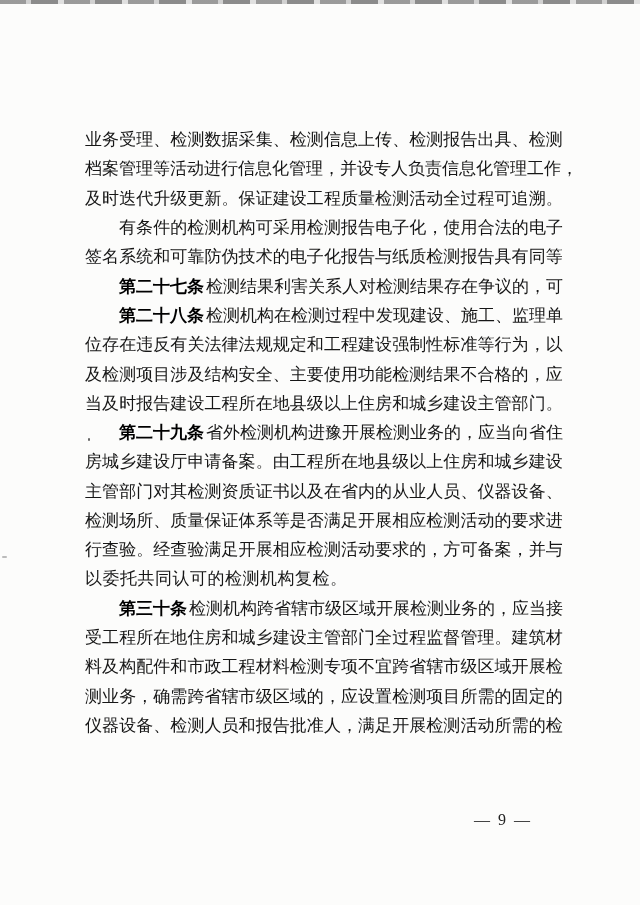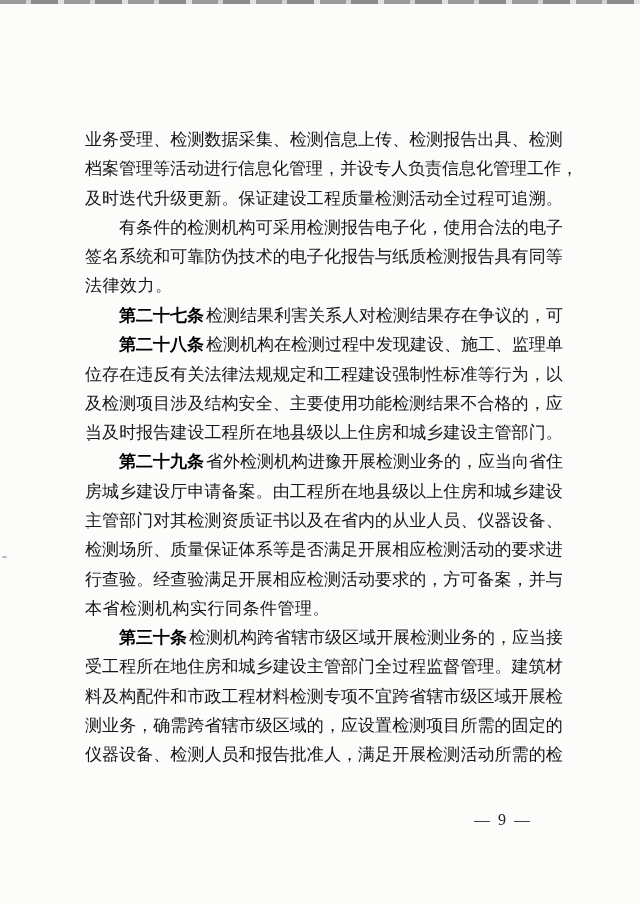--- a/index.html
+++ b/index.html
@@ -33,32 +33,31 @@
 
 <div class="page">
   <div class="scan-top"></div>
 
   <div class="doc">
       <div class="line"><span class="ch">业</span><span class="ch">务</span><span class="ch">受</span><span class="ch">理</span><span class="ch">、</span><span class="ch">检</span><span class="ch">测</span><span class="ch">数</span><span class="ch">据</span><span class="ch">采</span><span class="ch">集</span><span class="ch">、</span><span class="ch">检</span><span class="ch">测</span><span class="ch">信</span><span class="ch">息</span><span class="ch">上</span><span class="ch">传</span><span class="ch">、</span><span class="ch">检</span><span class="ch">测</span><span class="ch">报</span><span class="ch">告</span><span class="ch">出</span><span class="ch">具</span><span class="ch">、</span><span class="ch">检</span><span class="ch">测</span></div>
       <div class="line"><span class="ch">档</span><span class="ch">案</span><span class="ch">管</span><span class="ch">理</span><span class="ch">等</span><span class="ch">活</span><span class="ch">动</span><span class="ch">进</span><span class="ch">行</span><span class="ch">信</span><span class="ch">息</span><span class="ch">化</span><span class="ch">管</span><span class="ch">理</span><span class="ch">，</span><span class="ch">并</span><span class="ch">设</span><span class="ch">专</span><span class="ch">人</span><span class="ch">负</span><span class="ch">责</span><span class="ch">信</span><span class="ch">息</span><span class="ch">化</span><span class="ch">管</span><span class="ch">理</span><span class="ch">工</span><span class="ch">作</span><span class="ch">，</span></div>
       <div class="line"><span class="ch">及</span><span class="ch">时</span><span class="ch">迭</span><span class="ch">代</span><span class="ch">升</span><span class="ch">级</span><span class="ch">更</span><span class="ch">新</span><span class="ch">。</span><span class="ch">保</span><span class="ch">证</span><span class="ch">建</span><span class="ch">设</span><span class="ch">工</span><span class="ch">程</span><span class="ch">质</span><span class="ch">量</span><span class="ch">检</span><span class="ch">测</span><span class="ch">活</span><span class="ch">动</span><span class="ch">全</span><span class="ch">过</span><span class="ch">程</span><span class="ch">可</span><span class="ch">追</span><span class="ch">溯</span><span class="ch">。</span></div>
       <div class="line indent"><span class="ch">有</span><span class="ch">条</span><span class="ch">件</span><span class="ch">的</span><span class="ch">检</span><span class="ch">测</span><span class="ch">机</span><span class="ch">构</span><span class="ch">可</span><span class="ch">采</span><span class="ch">用</span><span class="ch">检</span><span class="ch">测</span><span class="ch">报</span><span class="ch">告</span><span class="ch">电</span><span class="ch">子</span><span class="ch">化</span><span class="ch">，</span><span class="ch">使</span><span class="ch">用</span><span class="ch">合</span><span class="ch">法</span><span class="ch">的</span><span class="ch">电</span><span class="ch">子</span></div>
       <div class="line"><span class="ch">签</span><span class="ch">名</span><span class="ch">系</span><span class="ch">统</span><span class="ch">和</span><span class="ch">可</span><span class="ch">靠</span><span class="ch">防</span><span class="ch">伪</span><span class="ch">技</span><span class="ch">术</span><span class="ch">的</span><span class="ch">电</span><span class="ch">子</span><span class="ch">化</span><span class="ch">报</span><span class="ch">告</span><span class="ch">与</span><span class="ch">纸</span><span class="ch">质</span><span class="ch">检</span><span class="ch">测</span><span class="ch">报</span><span class="ch">告</span><span class="ch">具</span><span class="ch">有</span><span class="ch">同</span><span class="ch">等</span></div>
-      <div class="line short">法律效力。</div>
       <div class="line indent"><span class="ch b">第</span><span class="ch b">二</span><span class="ch b">十</span><span class="ch b">七</span><span class="ch b">条</span><span class="gap"></span><span class="ch">检</span><span class="ch">测</span><span class="ch">结</span><span class="ch">果</span><span class="ch">利</span><span class="ch">害</span><span class="ch">关</span><span class="ch">系</span><span class="ch">人</span><span class="ch">对</span><span class="ch">检</span><span class="ch">测</span><span class="ch">结</span><span class="ch">果</span><span class="ch">存</span><span class="ch">在</span><span class="ch">争</span><span class="ch">议</span><span class="ch">的</span><span class="ch">，</span><span class="ch">可</span></div>
       <div class="line indent"><span class="ch b">第</span><span class="ch b">二</span><span class="ch b">十</span><span class="ch b">八</span><span class="ch b">条</span><span class="gap"></span><span class="ch">检</span><span class="ch">测</span><span class="ch">机</span><span class="ch">构</span><span class="ch">在</span><span class="ch">检</span><span class="ch">测</span><span class="ch">过</span><span class="ch">程</span><span class="ch">中</span><span class="ch">发</span><span class="ch">现</span><span class="ch">建</span><span class="ch">设</span><span class="ch">、</span><span class="ch">施</span><span class="ch">工</span><span class="ch">、</span><span class="ch">监</span><span class="ch">理</span><span class="ch">单</span></div>
       <div class="line"><span class="ch">位</span><span class="ch">存</span><span class="ch">在</span><span class="ch">违</span><span class="ch">反</span><span class="ch">有</span><span class="ch">关</span><span class="ch">法</span><span class="ch">律</span><span class="ch">法</span><span class="ch">规</span><span class="ch">规</span><span class="ch">定</span><span class="ch">和</span><span class="ch">工</span><span class="ch">程</span><span class="ch">建</span><span class="ch">设</span><span class="ch">强</span><span class="ch">制</span><span class="ch">性</span><span class="ch">标</span><span class="ch">准</span><span class="ch">等</span><span class="ch">行</span><span class="ch">为</span><span class="ch">，</span><span class="ch">以</span></div>
       <div class="line"><span class="ch">及</span><span class="ch">检</span><span class="ch">测</span><span class="ch">项</span><span class="ch">目</span><span class="ch">涉</span><span class="ch">及</span><span class="ch">结</span><span class="ch">构</span><span class="ch">安</span><span class="ch">全</span><span class="ch">、</span><span class="ch">主</span><span class="ch">要</span><span class="ch">使</span><span class="ch">用</span><span class="ch">功</span><span class="ch">能</span><span class="ch">检</span><span class="ch">测</span><span class="ch">结</span><span class="ch">果</span><span class="ch">不</span><span class="ch">合</span><span class="ch">格</span><span class="ch">的</span><span class="ch">，</span><span class="ch">应</span></div>
       <div class="line"><span class="ch">当</span><span class="ch">及</span><span class="ch">时</span><span class="ch">报</span><span class="ch">告</span><span class="ch">建</span><span class="ch">设</span><span class="ch">工</span><span class="ch">程</span><span class="ch">所</span><span class="ch">在</span><span class="ch">地</span><span class="ch">县</span><span class="ch">级</span><span class="ch">以</span><span class="ch">上</span><span class="ch">住</span><span class="ch">房</span><span class="ch">和</span><span class="ch">城</span><span class="ch">乡</span><span class="ch">建</span><span class="ch">设</span><span class="ch">主</span><span class="ch">管</span><span class="ch">部</span><span class="ch">门</span><span class="ch">。</span></div>
       <div class="line indent"><span class="ch b">第</span><span class="ch b">二</span><span class="ch b">十</span><span class="ch b">九</span><span class="ch b">条</span><span class="gap"></span><span class="ch">省</span><span class="ch">外</span><span class="ch">检</span><span class="ch">测</span><span class="ch">机</span><span class="ch">构</span><span class="ch">进</span><span class="ch">豫</span><span class="ch">开</span><span class="ch">展</span><span class="ch">检</span><span class="ch">测</span><span class="ch">业</span><span class="ch">务</span><span class="ch">的</span><span class="ch">，</span><span class="ch">应</span><span class="ch">当</span><span class="ch">向</span><span class="ch">省</span><span class="ch">住</span></div>
       <div class="line"><span class="ch">房</span><span class="ch">城</span><span class="ch">乡</span><span class="ch">建</span><span class="ch">设</span><span class="ch">厅</span><span class="ch">申</span><span class="ch">请</span><span class="ch">备</span><span class="ch">案</span><span class="ch">。</span><span class="ch">由</span><span class="ch">工</span><span class="ch">程</span><span class="ch">所</span><span class="ch">在</span><span class="ch">地</span><span class="ch">县</span><span class="ch">级</span><span class="ch">以</span><span class="ch">上</span><span class="ch">住</span><span class="ch">房</span><span class="ch">和</span><span class="ch">城</span><span class="ch">乡</span><span class="ch">建</span><span class="ch">设</span></div>
       <div class="line"><span class="ch">主</span><span class="ch">管</span><span class="ch">部</span><span class="ch">门</span><span class="ch">对</span><span class="ch">其</span><span class="ch">检</span><span class="ch">测</span><span class="ch">资</span><span class="ch">质</span><span class="ch">证</span><span class="ch">书</span><span class="ch">以</span><span class="ch">及</span><span class="ch">在</span><span class="ch">省</span><span class="ch">内</span><span class="ch">的</span><span class="ch">从</span><span class="ch">业</span><span class="ch">人</span><span class="ch">员</span><span class="ch">、</span><span class="ch">仪</span><span class="ch">器</span><span class="ch">设</span><span class="ch">备</span><span class="ch">、</span></div>
       <div class="line"><span class="ch">检</span><span class="ch">测</span><span class="ch">场</span><span class="ch">所</span><span class="ch">、</span><span class="ch">质</span><span class="ch">量</span><span class="ch">保</span><span class="ch">证</span><span class="ch">体</span><span class="ch">系</span><span class="ch">等</span><span class="ch">是</span><span class="ch">否</span><span class="ch">满</span><span class="ch">足</span><span class="ch">开</span><span class="ch">展</span><span class="ch">相</span><span class="ch">应</span><span class="ch">检</span><span class="ch">测</span><span class="ch">活</span><span class="ch">动</span><span class="ch">的</span><span class="ch">要</span><span class="ch">求</span><span class="ch">进</span></div>
       <div class="line"><span class="ch">行</span><span class="ch">查</span><span class="ch">验</span><span class="ch">。</span><span class="ch">经</span><span class="ch">查</span><span class="ch">验</span><span class="ch">满</span><span class="ch">足</span><span class="ch">开</span><span class="ch">展</span><span class="ch">相</span><span class="ch">应</span><span class="ch">检</span><span class="ch">测</span><span class="ch">活</span><span class="ch">动</span><span class="ch">要</span><span class="ch">求</span><span class="ch">的</span><span class="ch">，</span><span class="ch">方</span><span class="ch">可</span><span class="ch">备</span><span class="ch">案</span><span class="ch">，</span><span class="ch">并</span><span class="ch">与</span></div>
-      <div class="line short">本省检测机构实行同条件管理。</div>
+      <div class="line short">以委托共同认可的检测机构复检。</div>
       <div class="line indent"><span class="ch b">第</span><span class="ch b">三</span><span class="ch b">十</span><span class="ch b">条</span><span class="gap"></span><span class="ch">检</span><span class="ch">测</span><span class="ch">机</span><span class="ch">构</span><span class="ch">跨</span><span class="ch">省</span><span class="ch">辖</span><span class="ch">市</span><span class="ch">级</span><span class="ch">区</span><span class="ch">域</span><span class="ch">开</span><span class="ch">展</span><span class="ch">检</span><span class="ch">测</span><span class="ch">业</span><span class="ch">务</span><span class="ch">的</span><span class="ch">，</span><span class="ch">应</span><span class="ch">当</span><span class="ch">接</span></div>
       <div class="line"><span class="ch">受</span><span class="ch">工</span><span class="ch">程</span><span class="ch">所</span><span class="ch">在</span><span class="ch">地</span><span class="ch">住</span><span class="ch">房</span><span class="ch">和</span><span class="ch">城</span><span class="ch">乡</span><span class="ch">建</span><span class="ch">设</span><span class="ch">主</span><span class="ch">管</span><span class="ch">部</span><span class="ch">门</span><span class="ch">全</span><span class="ch">过</span><span class="ch">程</span><span class="ch">监</span><span class="ch">督</span><span class="ch">管</span><span class="ch">理</span><span class="ch">。</span><span class="ch">建</span><span class="ch">筑</span><span class="ch">材</span></div>
       <div class="line"><span class="ch">料</span><span class="ch">及</span><span class="ch">构</span><span class="ch">配</span><span class="ch">件</span><span class="ch">和</span><span class="ch">市</span><span class="ch">政</span><span class="ch">工</span><span class="ch">程</span><span class="ch">材</span><span class="ch">料</span><span class="ch">检</span><span class="ch">测</span><span class="ch">专</span><span class="ch">项</span><span class="ch">不</span><span class="ch">宜</span><span class="ch">跨</span><span class="ch">省</span><span class="ch">辖</span><span class="ch">市</span><span class="ch">级</span><span class="ch">区</span><span class="ch">域</span><span class="ch">开</span><span class="ch">展</span><span class="ch">检</span></div>
       <div class="line"><span class="ch">测</span><span class="ch">业</span><span class="ch">务</span><span class="ch">，</span><span class="ch">确</span><span class="ch">需</span><span class="ch">跨</span><span class="ch">省</span><span class="ch">辖</span><span class="ch">市</span><span class="ch">级</span><span class="ch">区</span><span class="ch">域</span><span class="ch">的</span><span class="ch">，</span><span class="ch">应</span><span class="ch">设</span><span class="ch">置</span><span class="ch">检</span><span class="ch">测</span><span class="ch">项</span><span class="ch">目</span><span class="ch">所</span><span class="ch">需</span><span class="ch">的</span><span class="ch">固</span><span class="ch">定</span><span class="ch">的</span></div>
       <div class="line"><span class="ch">仪</span><span class="ch">器</span><span class="ch">设</span><span class="ch">备</span><span class="ch">、</span><span class="ch">检</span><span class="ch">测</span><span class="ch">人</span><span class="ch">员</span><span class="ch">和</span><span class="ch">报</span><span class="ch">告</span><span class="ch">批</span><span class="ch">准</span><span class="ch">人</span><span class="ch">，</span><span class="ch">满</span><span class="ch">足</span><span class="ch">开</span><span class="ch">展</span><span class="ch">检</span><span class="ch">测</span><span class="ch">活</span><span class="ch">动</span><span class="ch">所</span><span class="ch">需</span><span class="ch">的</span><span class="ch">检</span></div>
     </div>
 
   <div class="pagenum">— 9 —</div>
 
   <div class="speck" style="left:88px;top:400px;width:2px;height:2px"></div>

